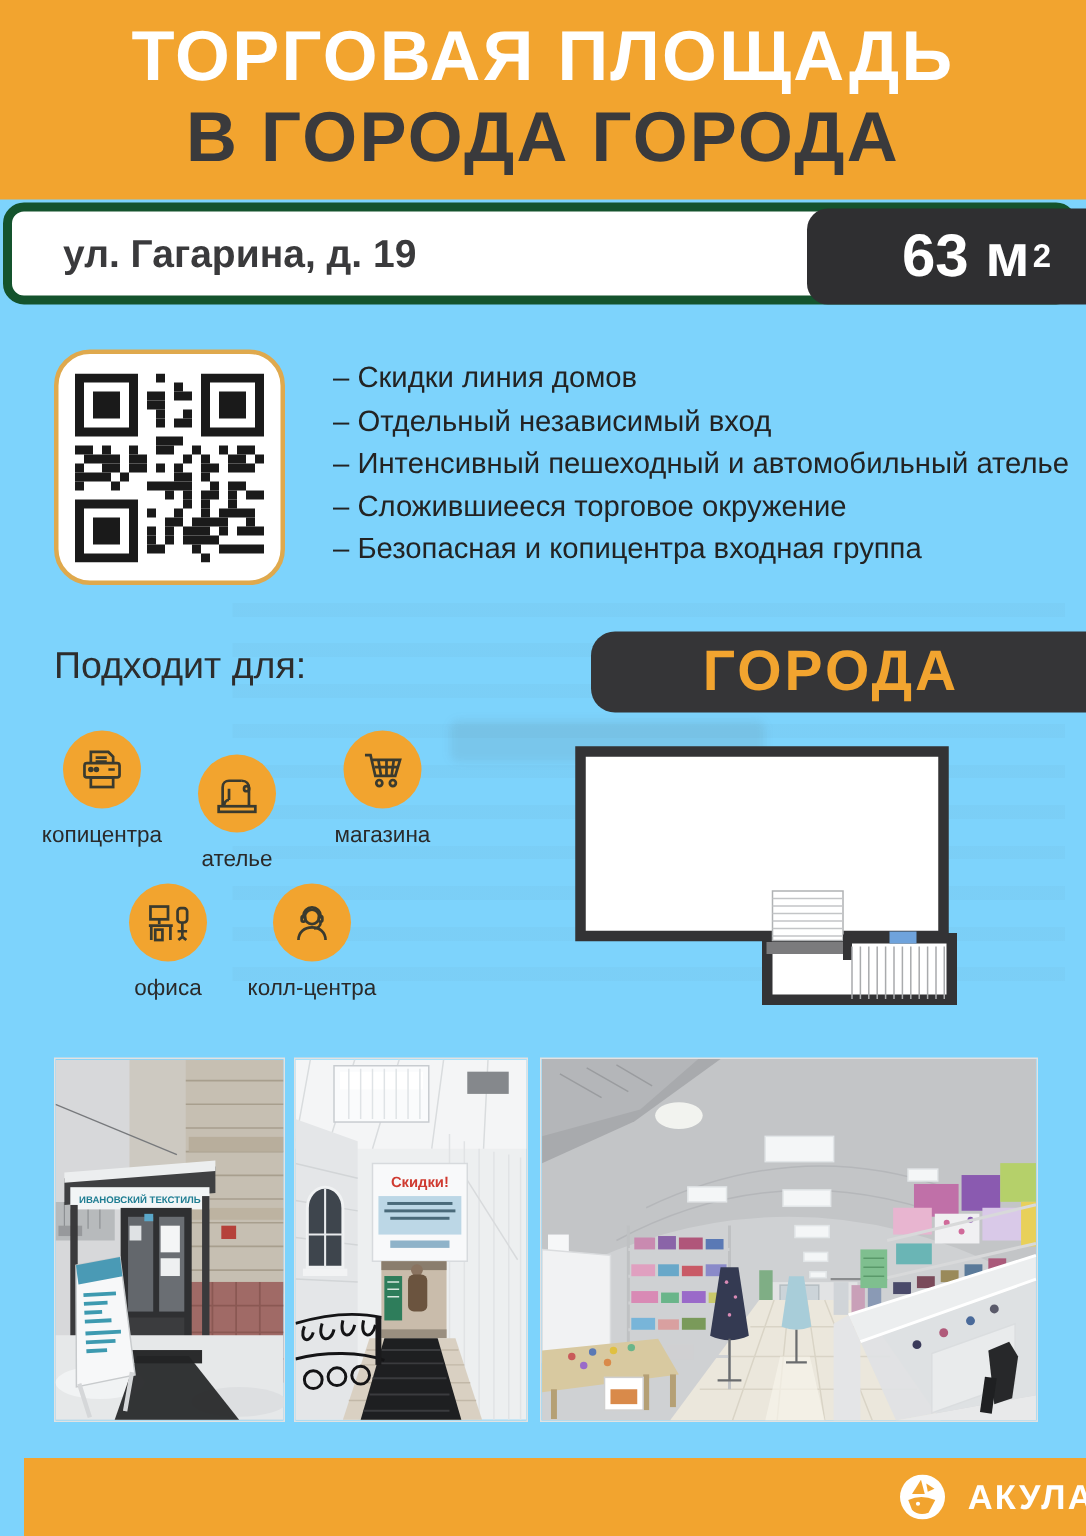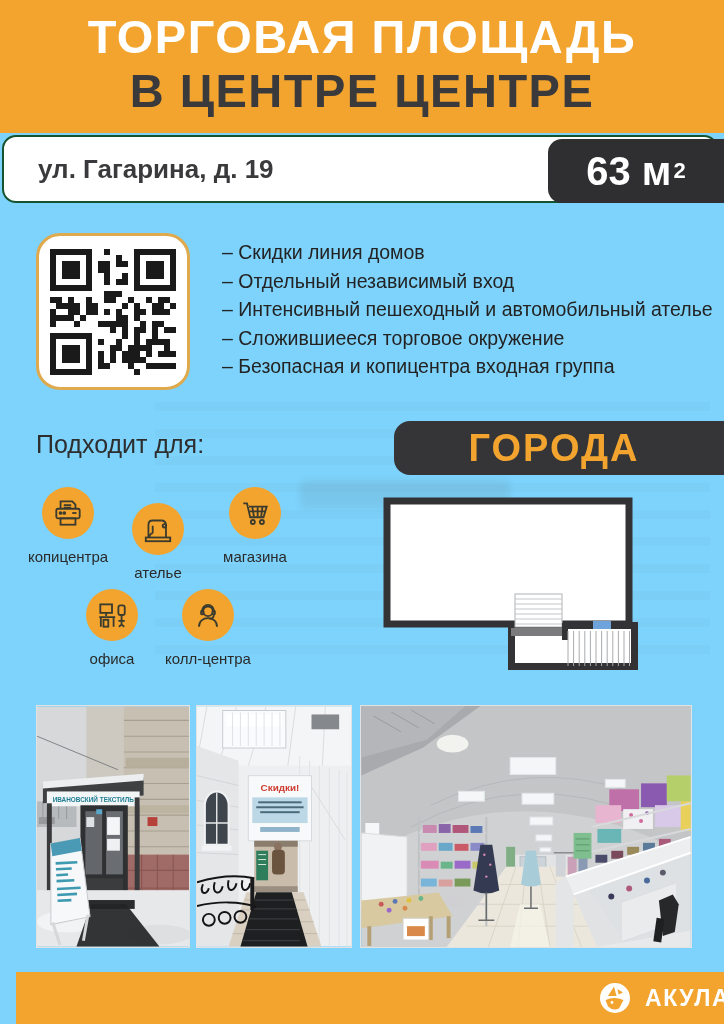--- a/index.html
+++ b/index.html
@@ -4,25 +4,25 @@
 <style>
   html,body{margin:0;padding:0;background:#ffffff;}
   .page{position:relative;width:724px;height:1024px;background:#7dd3fc;overflow:hidden;
         font-family:"Liberation Sans",sans-serif;color:#2b2b2b;}
   
   .hdr{position:absolute;left:0;top:0;width:724px;height:133px;background:#F2A42F;text-align:center;}
   .hdr .t1{padding-top:10px;font-size:47px;line-height:54px;font-weight:800;letter-spacing:1.5px;color:#ffffff;}
   .hdr .t2{font-size:47px;line-height:54px;font-weight:800;letter-spacing:1.5px;color:#3A3A3C;}
   
   .addr{position:absolute;left:2px;top:135px;width:716px;height:68px;background:#ffffff;
-        border:2px solid #14532d;border-radius:14px;display:flex;align-items:center;
+        border:6px solid #14532d;border-radius:14px;display:flex;align-items:center;
         font-size:26px;font-weight:700;color:#3A3A3C;padding-left:34px;box-sizing:border-box;}
-  .area{position:absolute;right:0;top:139px;width:176px;height:64px;background:#2F2F31;
+  .area{position:absolute;right:0;top:139px;width:146px;height:64px;background:#2F2F31;
         border-radius:14px 0 0 14px;display:flex;align-items:center;justify-content:center;
-        color:#ffffff;font-size:40px;font-weight:700;}
+        color:#ffffff;font-size:40px;font-weight:700;padding-left:40px;}
   .area sup{font-size:22px;margin-left:2px;}
   
   .qr{position:absolute;left:36px;top:233px;width:154px;height:157px;background:#fff;
       border:3px solid #DFA94D;border-radius:24px;display:flex;align-items:center;justify-content:center;box-sizing:border-box;}
   
   .features{position:absolute;left:222px;top:238px;width:495px;margin:0;padding:0;list-style:none;
             font-size:19.5px;line-height:28.6px;color:#232323;}
   
   .wm{position:absolute;left:155px;top:402px;width:555px;height:266px;
       background:repeating-linear-gradient(to bottom, rgba(60,60,60,0.05) 0 9px, transparent 9px 27px);
@@ -53,21 +53,21 @@
           display:flex;align-items:center;justify-content:flex-end;padding-right:8px;box-sizing:border-box;margin-left:16px;}
   .brand{color:#ffffff;font-size:23px;font-weight:700;letter-spacing:1.5px;margin-left:15px;margin-right:2px;}
 </style>
 </head>
 <body>
 
 <div class="page">
 
   <div class="hdr">
     <div class="t1">ТОРГОВАЯ ПЛОЩАДЬ</div>
-    <div class="t2">В ЦЕНТРЕ ЦЕНТРЕ</div>
+    <div class="t2">В ГОРОДА ГОРОДА</div>
   </div>
 
   <div class="addr">
     <span>ул. Гагарина, д. 19</span>
   </div>
   <div class="area">
     <span>63 м</span>
       <sup>2</sup>
   </div>
 

